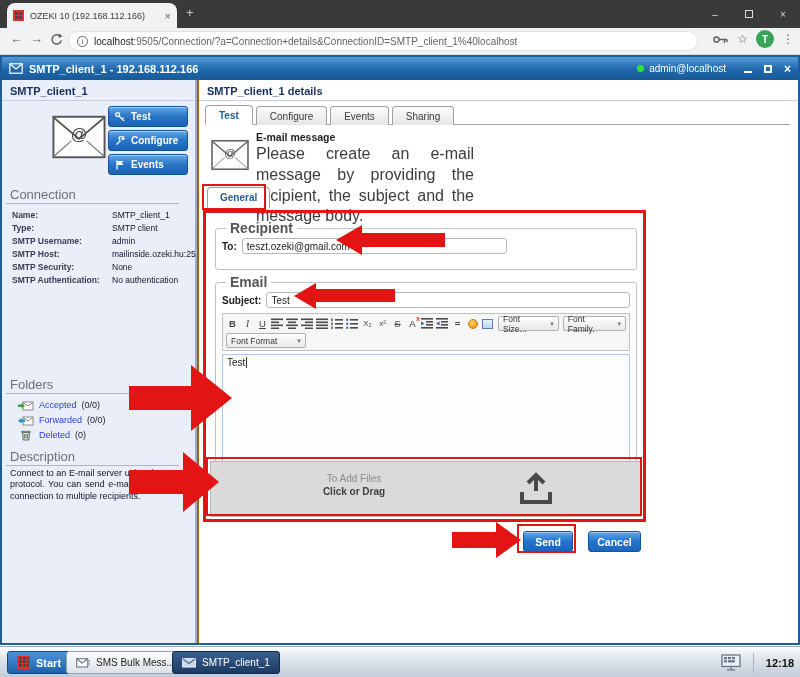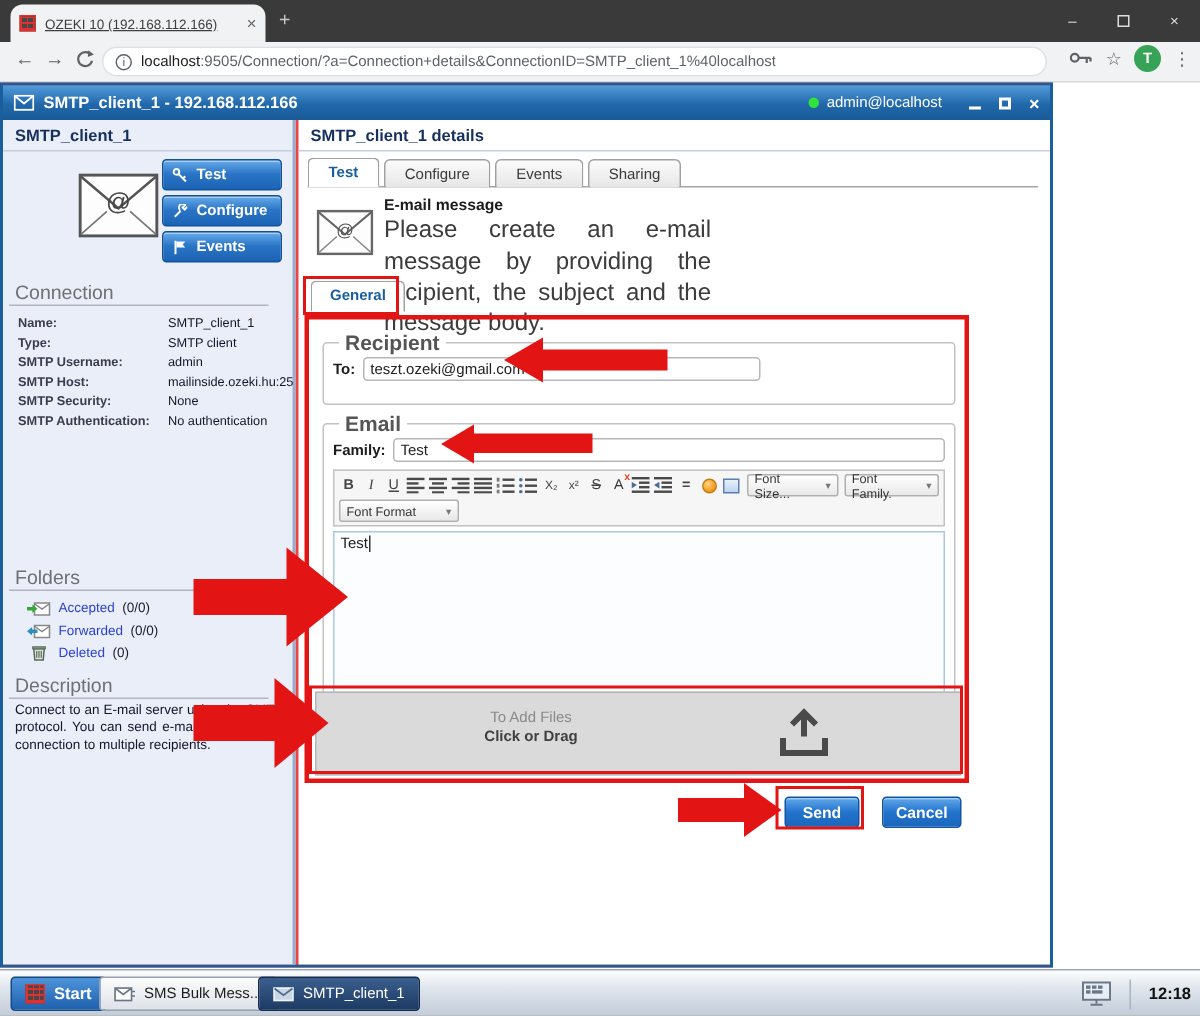--- a/index.html
+++ b/index.html
@@ -4,21 +4,21 @@
 <style>
   html,body{margin:0;padding:0;background:#888;}
   #screen{position:relative;width:800px;height:677px;background:#fff;overflow:hidden;
           font-family:"Liberation Sans",sans-serif;-webkit-font-smoothing:antialiased;}
   #screen *{box-sizing:border-box;}
 
   
   .tabstrip{position:absolute;left:0;top:0;width:800px;height:28px;background:#3a3a3a;}
   .btab{position:absolute;left:7px;top:3px;width:170px;height:25px;background:#f1f2f4;
         border-radius:8px 8px 0 0;display:flex;align-items:center;padding:0 6px;gap:6px;}
-  .btab-title{font-size:9px;color:#3c4043;white-space:nowrap;overflow:hidden;flex:1;text-decoration:underline;}
+  .btab-title{font-size:9px;color:#3c4043;white-space:nowrap;overflow:hidden;flex:1;}
   .btab-close{font-size:11px;color:#5f6368;cursor:default;}
   .newtab{position:absolute;left:186px;top:5px;color:#c8c8c8;font-size:13px;}
   .winctl{position:absolute;right:0;top:0;height:28px;display:flex;}
   .winctl span{width:34px;height:28px;display:flex;align-items:center;justify-content:center;color:#dedede;font-size:10px;}
   .wc-min{border-bottom:0;}
   .wc-max i{display:block;width:8px;height:8px;border:1px solid #dedede;}
   .wc-close{font-size:13px;}
   .toolbar{position:absolute;left:0;top:28px;width:800px;height:27px;background:#f1f2f4;border-bottom:1px solid #d8dade;}
   .navic{position:absolute;top:31px;font-size:13px;color:#5f6368;}
   .urlpill{position:absolute;left:68px;top:31px;width:630px;height:20px;background:#fff;border:1px solid #dfe1e5;
@@ -28,21 +28,21 @@
   .urltext{font-size:10px;white-space:nowrap;overflow:hidden;}
   .urltext .host{color:#202124;}
   .urltext .rest{color:#5f6368;}
   .tb-right{position:absolute;right:6px;top:30px;display:flex;align-items:center;gap:8px;}
   .star{font-size:12px;color:#5f6368;}
   .avatar{width:18px;height:18px;border-radius:50%;background:#36a357;color:#fff;font-size:10px;font-weight:bold;
           display:flex;align-items:center;justify-content:center;}
   .menu3{font-size:12px;color:#5f6368;}
 
   
-  #appwin{position:absolute;left:0;top:55px;width:702px;height:590px;border:2px solid #1a5e9c;background:#ef4444;}
+  #appwin{position:absolute;left:0;top:55px;width:800px;height:590px;border:2px solid #1a5e9c;background:#a16207;}
   .titlebar{position:absolute;left:0;top:0;right:0;height:23px;display:flex;align-items:center;padding:0 7px;gap:6px;
             background:linear-gradient(#539ad9,#2168ab 55%,#185a97);color:#fff;}
   .titlebar .t{font-size:11px;font-weight:bold;flex:1;}
   .tb-user{display:flex;align-items:center;gap:5px;font-size:10px;}
   .gdot{width:7px;height:7px;border-radius:50%;background:#2fe33a;}
   .awinctl{display:flex;align-items:center;gap:12px;margin-left:12px;font-weight:bold;}
   .awinctl .mn{width:8px;height:8px;border-bottom:2px solid #fff;}
   .awinctl .mx{width:8px;height:8px;border:2px solid #fff;}
   .awinctl .cl{font-size:12px;color:#fff;}
 
@@ -310,21 +310,21 @@
         <legend>Recipient</legend>
         <div class="frow">
           <span class="flab">To:</span>
           <input class="tin to-in" readonly="" value="teszt.ozeki@gmail.com" style="">
         </div>
       </fieldset>
 
       <fieldset class="fs fs-email">
         <legend>Email</legend>
         <div class="frow">
-          <span class="flab">Family:</span>
+          <span class="flab">Subject:</span>
           <input class="tin sub-in" readonly="" value="Test" style="">
         </div>
         <div class="editor">
           <div class="tbrow">
             <span class="ti b">B</span>
             <span class="ti i">I</span>
             <span class="ti u">U</span>
             <span class="ti">
                 <svg width="13" height="11">
                   <g fill="#4a4a4a">

